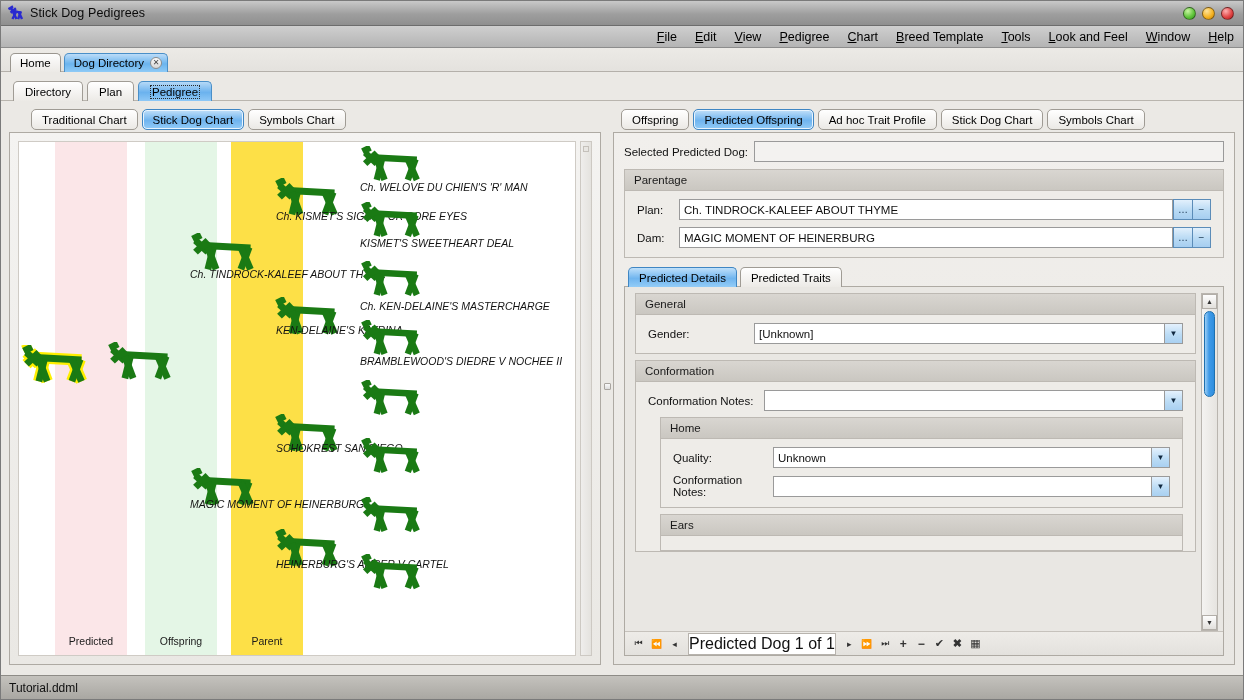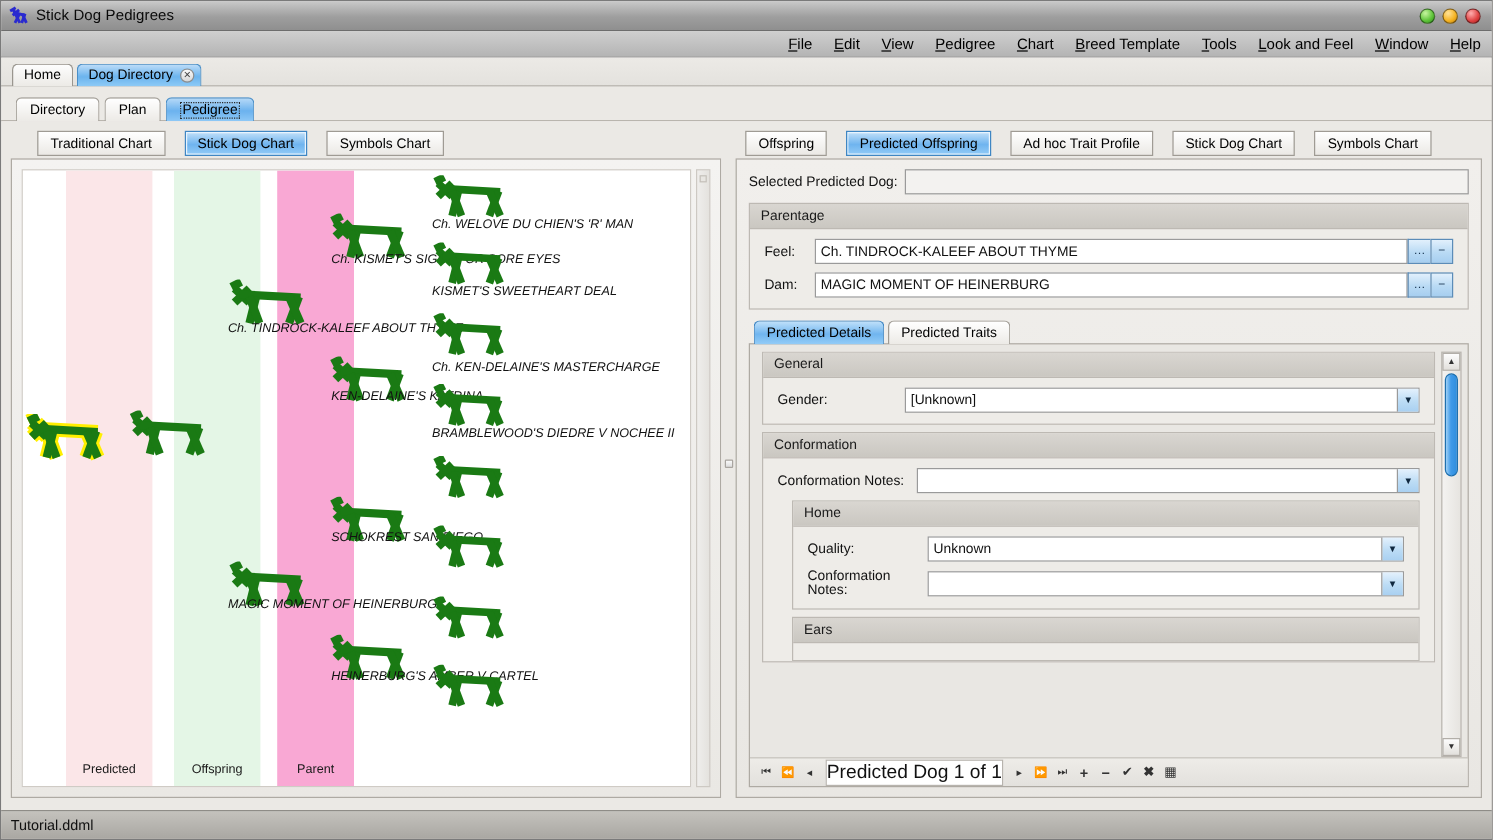--- a/index.html
+++ b/index.html
@@ -138,23 +138,23 @@
   }
   .panel-right { flex: 1 1 auto; display: flex; flex-direction: column; min-height: 0; }
 
   
   .charttabs { display: flex; align-items: flex-end; height: 23px; padding-left: 22px; }
   .ctab {
     height: 21px; padding: 0 10px;
     display: flex; align-items: center;
     font-size: 11.5px;
     border: 1px solid #9f9b94;
-    border-radius: 0;
+    border-radius: 5px;
     background: linear-gradient(#ffffff, #ebe9e5);
-    margin-right: 16px;
+    margin-right: 4px;
   }
   .ctab.active {
     background: linear-gradient(#c2e0f9, #6fb4ef 55%, #92cbf7);
     border-color: #3f86c3;
     box-shadow: inset 0 0 0 1px #e8f4fe;
   }
 
   .chart-frame {
     flex: 1 1 auto;
     margin-top: 2px;
@@ -405,21 +405,21 @@
           <div class="ctab">Symbols Chart</div>
         </div>
       <div class="chart-frame">
         <div class="chart-canvas" id="chartcanvas">
             <div class="ccol" style="left: 36px; width: 72px; background: rgb(251, 230, 232);">
               <div class="ccol-label">Predicted</div>
             </div>
             <div class="ccol" style="left: 126px; width: 72px; background: rgb(228, 246, 230);">
               <div class="ccol-label">Offspring</div>
             </div>
-            <div class="ccol" style="left: 212px; width: 64px; background: #f9a8d4;">
+            <div class="ccol" style="left: 212px; width: 72px; background: #fde047;">
               <div class="ccol-label">Parent</div>
             </div>
             <div class="dog" style="left: 2px; top: 203px;">
               <svg width="66" height="41" viewBox="0 0 96 58">
                 <g stroke="#ffef00" stroke-width="17">
                   <g fill="none" stroke-linecap="butt">
                     <path d="M8 10 L26 27"></path>
                     <path d="M26 10 L8 27"></path>
                     <path d="M4 8 L16 2"></path>
                     <path d="M14 17 L88 21"></path>
@@ -716,21 +716,21 @@
 
         <div class="row">
           <span class="lbl" style="width:130px;flex:0 0 auto;">Selected Predicted Dog:</span>
           <span class="field ro"></span>
         </div>
 
         <div class="groupbox">
           <div class="group-head">Parentage</div>
           <div class="group-body">
             <div class="row">
-              <span class="lbl" style="width:42px;flex:0 0 auto;">Feel:</span>
+              <span class="lbl" style="width:42px;flex:0 0 auto;">Plan:</span>
               <span class="field">Ch. TINDROCK-KALEEF ABOUT THYME</span>
               <span class="ellipsis-btn">…</span>
               <span class="minus-btn">−</span>
             </div>
             <div class="row" style="margin-bottom:0;">
               <span class="lbl" style="width:42px;flex:0 0 auto;">Dam:</span>
               <span class="field">MAGIC MOMENT OF HEINERBURG</span>
               <span class="ellipsis-btn">…</span>
               <span class="minus-btn">−</span>
             </div>

